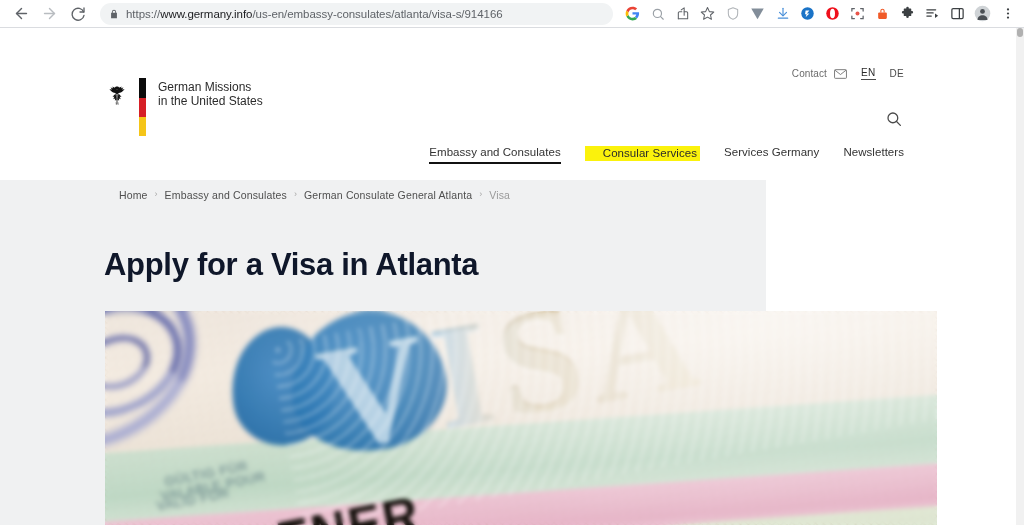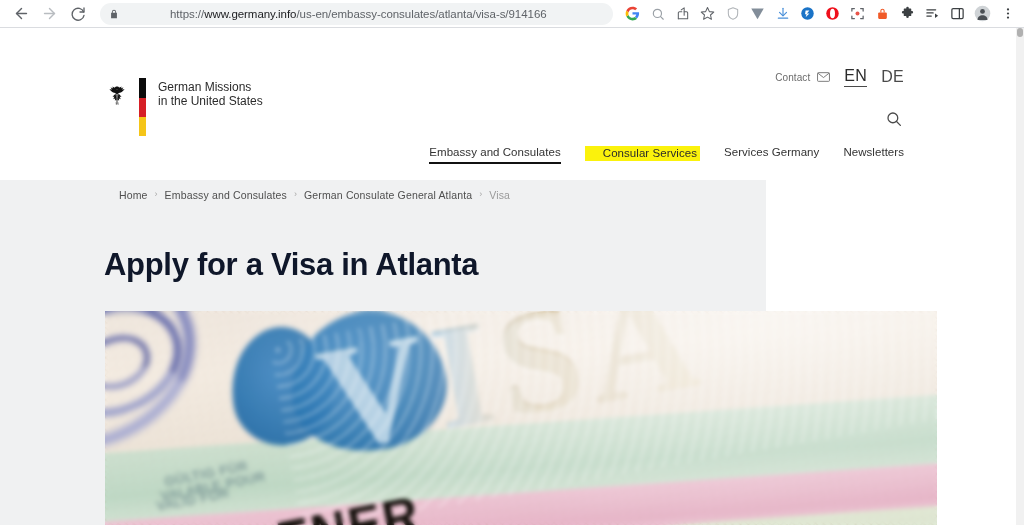--- a/index.html
+++ b/index.html
@@ -32,21 +32,20 @@
   #omnibox {
     margin-left: 9px;
     height: 22px;
     flex: 1 1 auto;
     background: #f1f3f4;
     border-radius: 11px;
     display: flex; align-items: center;
     padding: 0 10px 0 9px;
     min-width: 0;
     max-width: 527px;
-    gap: 44px;
   }
   #lock-icon { flex: 0 0 auto; margin-right: 7px; display: block; }
   #url-text {
     font-size: 11.5px;
     color: #3c4043;
     white-space: nowrap;
     overflow: hidden;
     letter-spacing: -0.05px;
   }
   #url-text .url-host { color: #202124; }
@@ -118,21 +117,21 @@
   #meta-nav {
     position: absolute; right: 112px; top: 39px;
     display: flex; align-items: center;
     font-size: 10px;
     color: #6b6b6b;
   }
   #meta-contact { letter-spacing: 0.1px; }
   #mail-icon { margin-left: 7px; display: block; }
   .lang-link {
     margin-left: 14px;
-    font-size: 16px;
+    font-size: 10px;
     color: #4a4a4a;
     letter-spacing: 0.3px;
   }
   .lang-link.active {
     border-bottom: 1px solid #4a4a4a;
     padding-bottom: 1px;
     color: #2b2b2b;
   }
 
   #search-btn {

